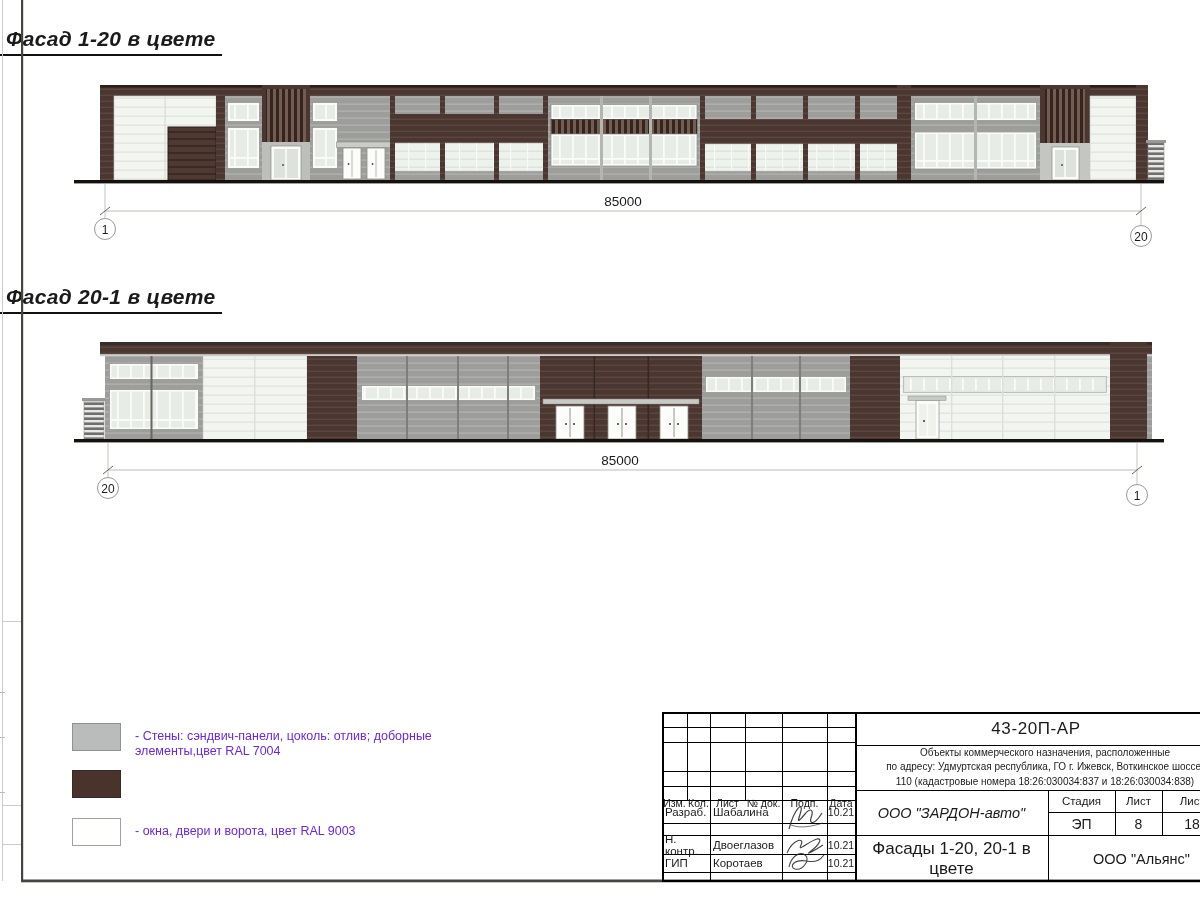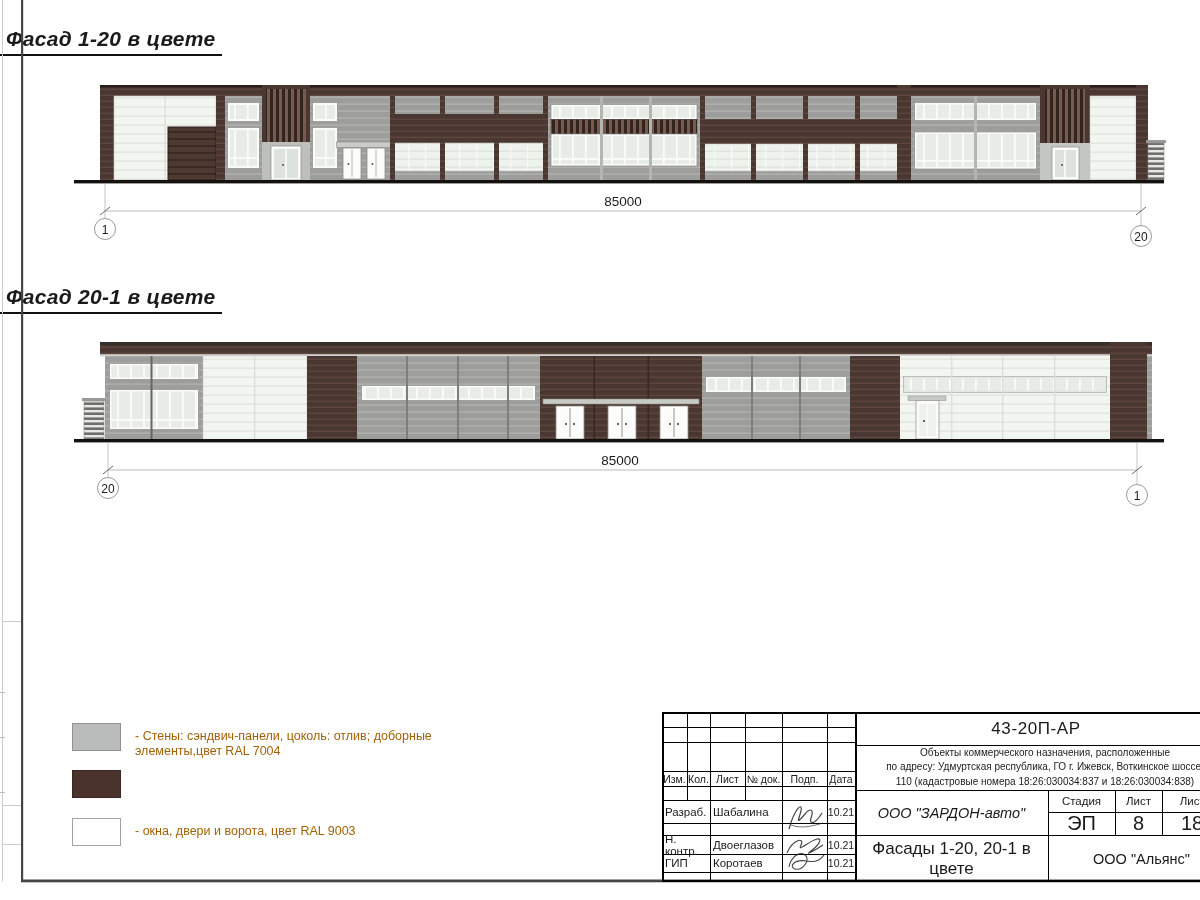--- a/index.html
+++ b/index.html
@@ -16,34 +16,34 @@
   #title1{top:27px;} #title2{top:285px;}
   
   #sheet-svg{position:absolute;left:0;top:0;}
   #sheet-svg text{font-family:"Liberation Sans",sans-serif;fill:#1a1a1a;}
   
   .legend{position:absolute;left:72px;top:722px;width:520px;height:130px;}
   .legend .sw{position:absolute;left:0;width:49px;height:28px;box-sizing:border-box;}
   .sw-7004{top:1px;background:#b9bcba;border:1px solid #8f928e;}
   .sw-8017{top:48px;background:#4a332c;border:1px solid #3a2822;}
   .sw-9003{top:96px;background:#ffffff;border:1px solid #a0a39e;}
-  .legend .lbl{position:absolute;left:63px;font-size:12.5px;line-height:15px;color:#a16207;}
+  .legend .lbl{position:absolute;left:63px;font-size:12.5px;line-height:15px;color:#6d28d9;}
   .lbl-1{top:7px;max-width:318px;}
   .lbl-2{top:54px;white-space:nowrap;}
   .lbl-3{top:102px;white-space:nowrap;}
   
   .tb{position:absolute;left:662px;top:712px;width:573px;height:170px;}
   .tb .ln{position:absolute;background:#000;}
   .tb .txt{position:absolute;display:flex;align-items:center;justify-content:center;text-align:center;}
   .tb .ltxt{position:absolute;display:flex;align-items:center;text-align:left;}
-  .f-hdr{font-size:10.5px;} .f-row{font-size:11.5px;} .f-date{font-size:10.5px;}
+  .f-hdr{font-size:10.5px;margin-top:24px;} .f-row{font-size:11.5px;} .f-date{font-size:10.5px;}
   .doc-code{font-size:17px;letter-spacing:.6px;}
   .desc{font-size:10px;line-height:14.5px;flex-direction:column;justify-content:center;}
   .client{font-size:14.5px;font-style:italic;}
-  .stage-lbl{font-size:11.5px;} .stage-val{font-size:20px;}
+  .stage-lbl{font-size:11.5px;} .stage-val{font-size:14px;}
   .sheet-title{font-size:17px;} .designer{font-size:14.5px;}
   .sig-svg{position:absolute;pointer-events:none;}
 </style>
 </head>
 <body>
 
 <div class="facade-title-wrap" id="title1">
   <span class="facade-title">Фасад 1-20 в цвете</span>
 </div>
 <div class="facade-title-wrap" id="title2">

